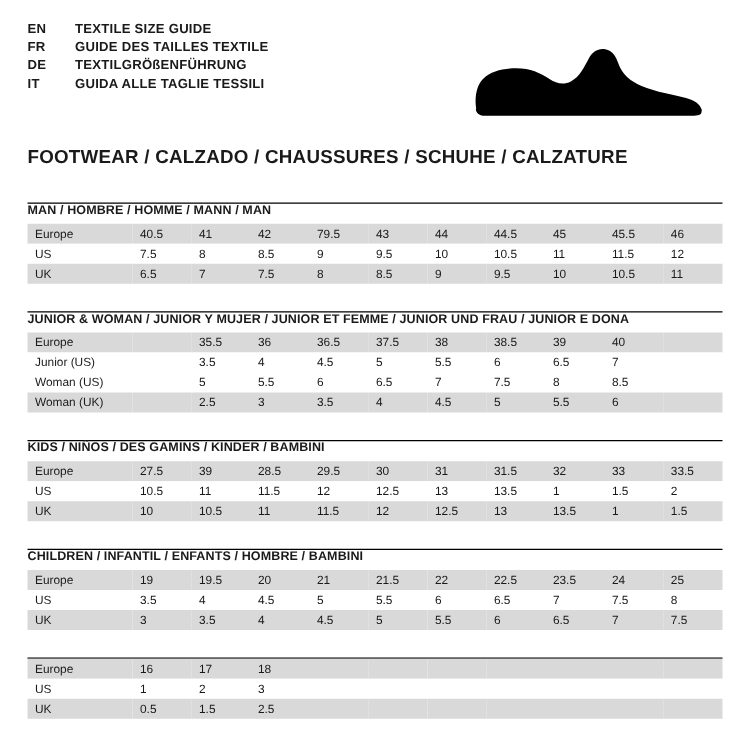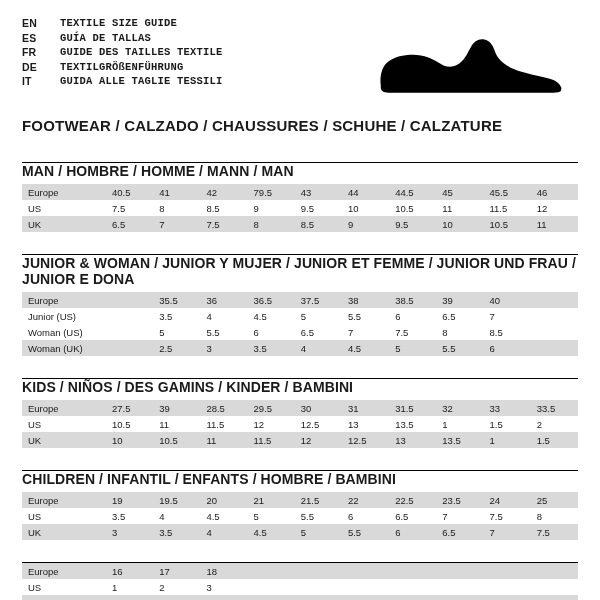--- a/index.html
+++ b/index.html
@@ -39,21 +39,20 @@
     white-space: nowrap;
   }
   .lang-code {
     width: 38px;
     font-weight: bold;
     letter-spacing: 0.2px;
   }
   .lang-title {
     font-weight: bold;
     letter-spacing: 0.2px;
-    font-family: Liberation Mono, monospace;
   }
   .shoe-wrap {
     width: 200px;
     height: 78px;
     margin-right: 8px;
     margin-top: 10px;
     display: flex;
     align-items: center;
     justify-content: center;
   }
@@ -63,21 +62,21 @@
     font-weight: bold;
     letter-spacing: 0.2px;
   }
 
   
   .section {
     margin-top: 22px;
   }
   .section.first { margin-top: 28px; }
   .section-title {
-    font-size: 14px;
+    font-size: 10px;
     font-weight: bold;
     letter-spacing: 0.1px;
     padding-bottom: 5px;
   }
   table.sizes {
     border-collapse: collapse;
     width: 100%;
     font-size: 9.5px;
     table-layout: fixed;
   }
@@ -108,24 +107,20 @@
 <body>
 
 <div class="page">
 
   <div class="header">
     <table class="lang-table">
       <tbody id="lang-rows">
           <tr>
             <td class="lang-code">EN</td>
             <td class="lang-title">TEXTILE SIZE GUIDE</td>
-          </tr>
-          <tr>
-            <td class="lang-code">ES</td>
-            <td class="lang-title">GUÍA DE TALLAS</td>
           </tr>
           <tr>
             <td class="lang-code">FR</td>
             <td class="lang-title">GUIDE DES TAILLES TEXTILE</td>
           </tr>
           <tr>
             <td class="lang-code">DE</td>
             <td class="lang-title">TEXTILGRÖßENFÜHRUNG</td>
           </tr>
           <tr>

